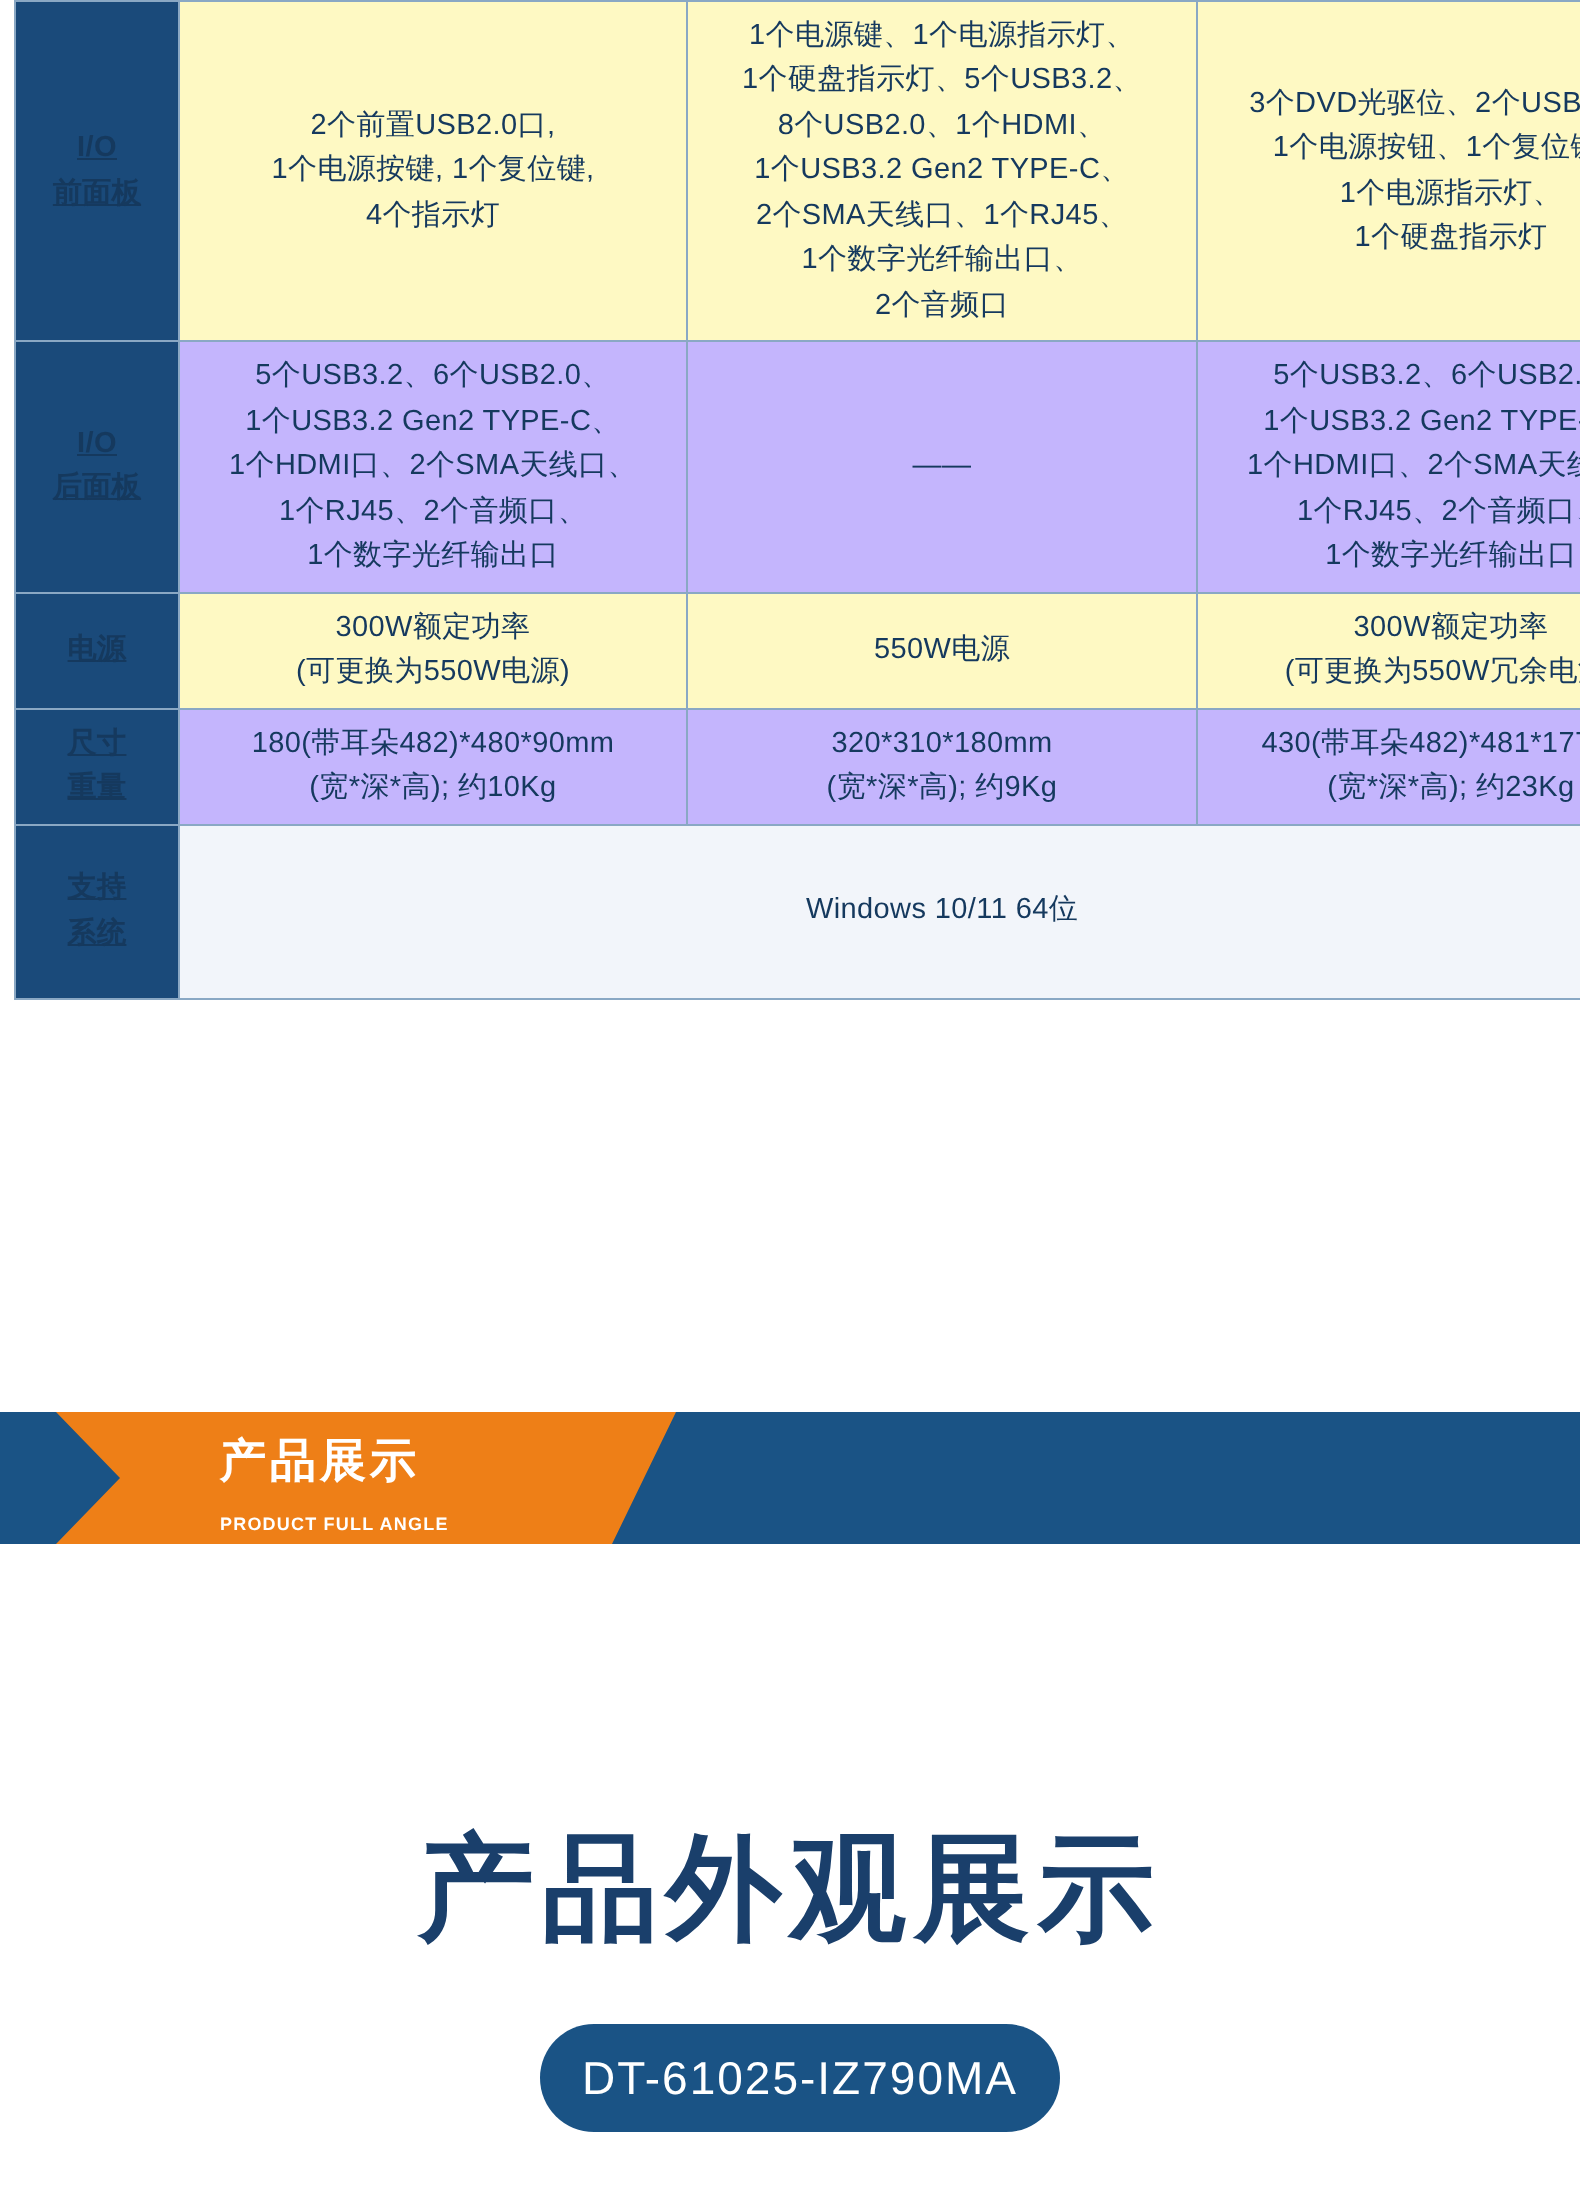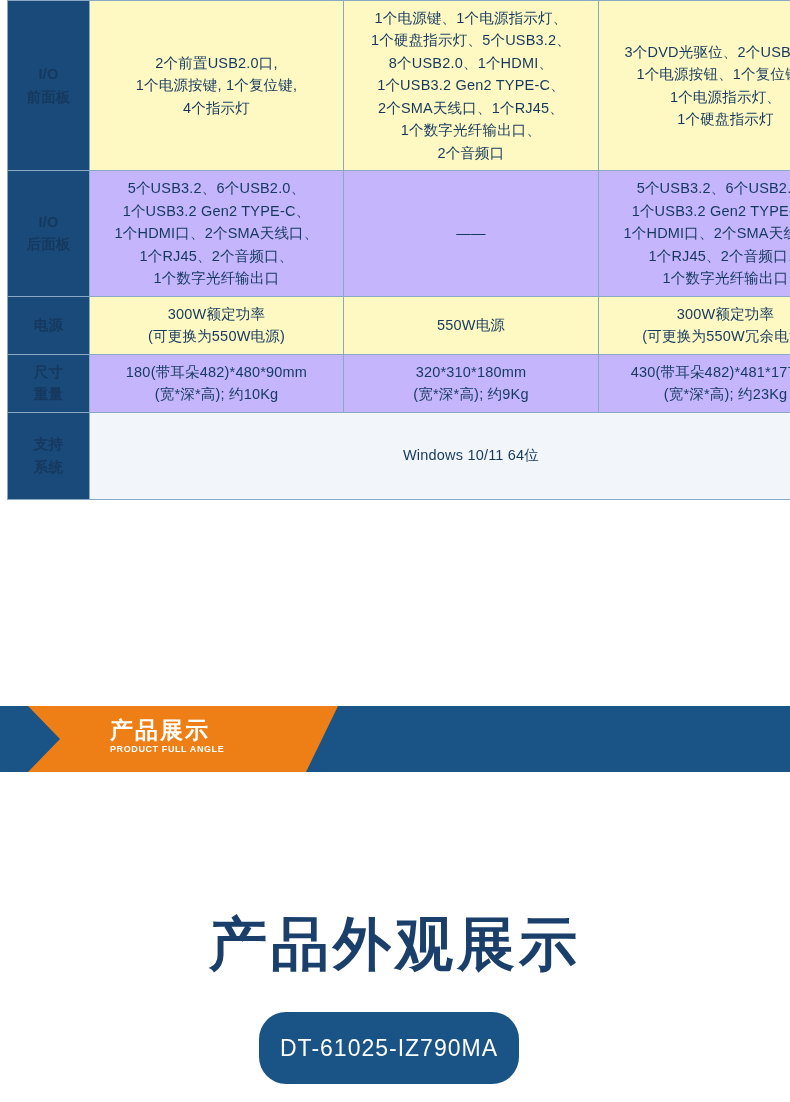--- a/index.html
+++ b/index.html
@@ -36,20 +36,21 @@
   }
   .row-label {
     width: 65px;
     background: #1a4a7a;
     color: #ffffff;
     font-size: 15px;
     font-weight: bold;
     line-height: 1.45;
     border: 1px solid #1a4a7a;
     padding: 4px 2px;
+    text-decoration: underline;
   }
   .cell-white { background: #fef9c3; }
   .cell-blue  { background: #c4b5fd; }
   .cell-light { background: #f2f5fa; }
 
   .col-a { width: 237px; margin-left: 43px; }
   .col-b { width: 238px; }
   .col-c { width: 237px; }
 
   .dash {
@@ -93,42 +94,42 @@
     font-weight: bold;
     color: #ffffff;
     letter-spacing: 2px;
     line-height: 1.15;
   }
   .banner-sub {
     font-size: 9px;
     font-weight: bold;
     color: #ffffff;
     letter-spacing: 0.6px;
-    margin-top: 1px;
+    margin-top: 14px;
   }
 
   
   .hero-title {
     position: absolute;
     left: 0;
     top: 862px;
     width: 790px;
     text-align: center;
     font-size: 58px;
     font-weight: bold;
     color: #1a3f6b;
     letter-spacing: 4px;
     margin-top: 44px;
   }
   .model-pill {
     position: absolute;
-    left: 259px;
+    left: 270px;
     top: 1012px;
     width: 260px;
-    height: 72px;
+    height: 54px;
     border-radius: 27px;
     background: #1a5385;
     color: #ffffff;
     font-size: 23px;
     letter-spacing: 1px;
     display: flex;
     align-items: center;
     justify-content: center;
   }
 </style>

